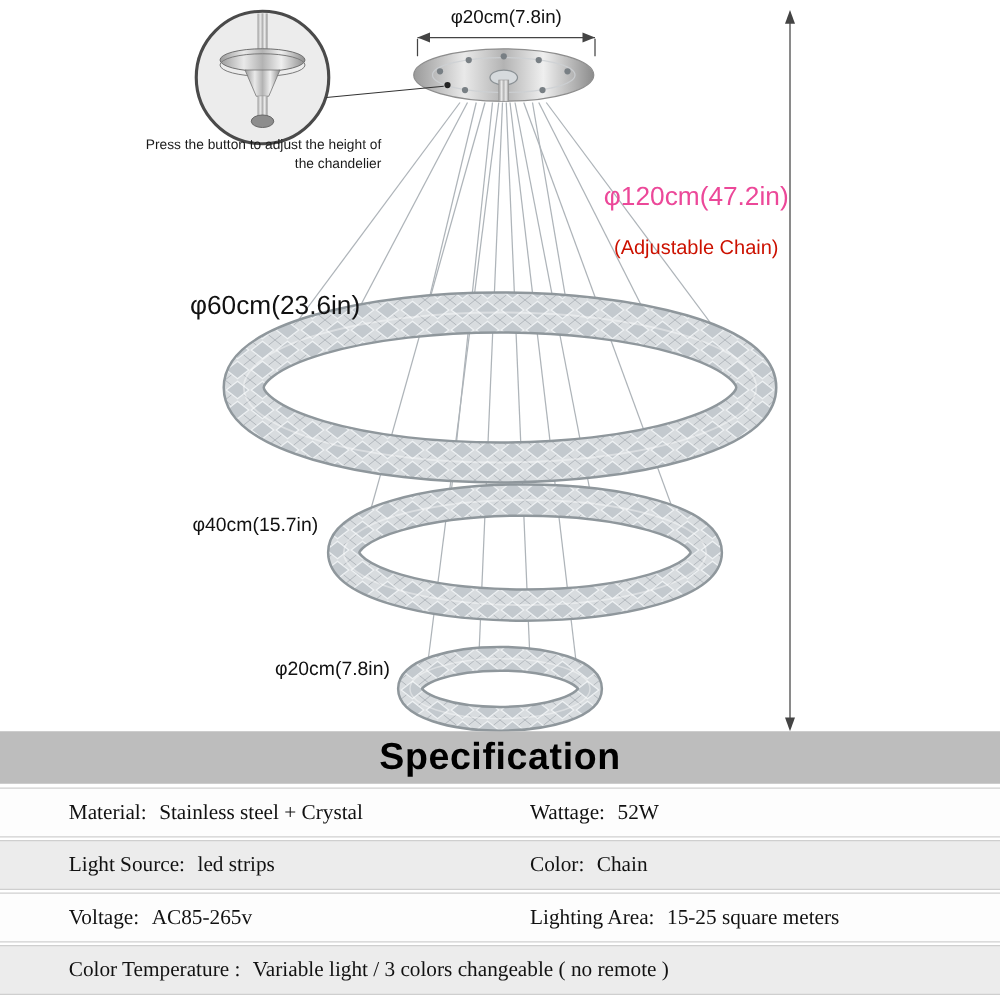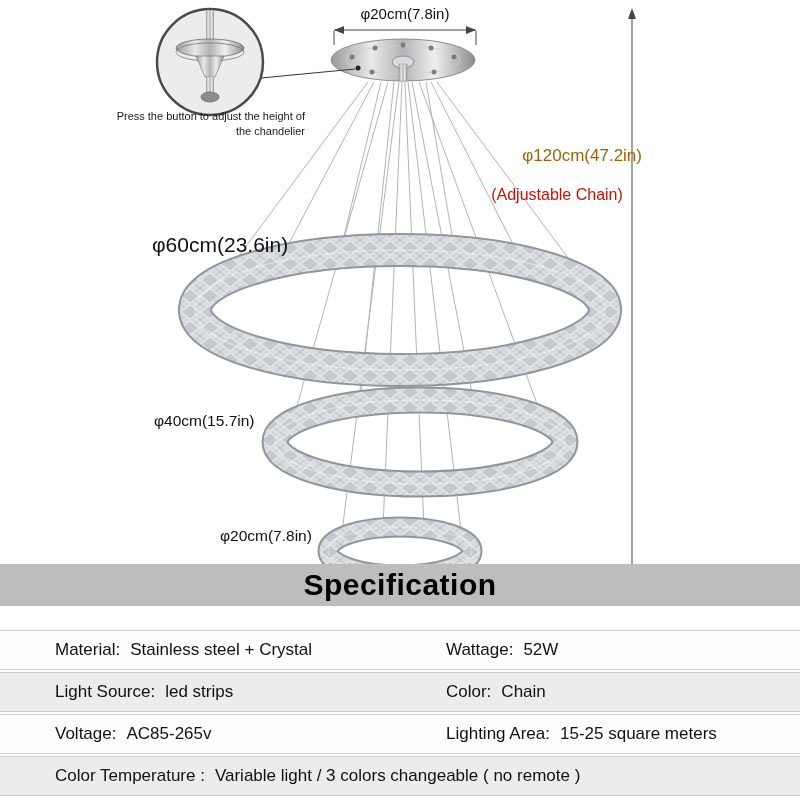--- a/index.html
+++ b/index.html
@@ -2,37 +2,37 @@
 <html><head>
 <meta charset="utf-8">
 <style>
   html,body{margin:0;padding:0;background:#fff;}
   body{width:800px;height:800px;font-family:"Liberation Sans",sans-serif;position:relative;overflow:hidden;}
   .stage{position:absolute;left:0;top:0;width:800px;height:656px;background:#fff;}
   svg.diagram{position:absolute;left:0;top:0;}
   .lbl{position:absolute;color:#111;white-space:nowrap;}
   .lbl-canopy{left:329px;top:5px;width:152px;text-align:center;font-size:15px;}
   .chain-box{position:absolute;left:472px;top:146px;width:170px;text-align:center;}
-  .chain-dim{font-size:17px;color:#a16207;text-align:right;}
+  .chain-dim{font-size:21px;color:#ec4899;}
   .chain-note{font-size:16px;color:#cc1100;margin-top:20px;}
   .lbl-ring-large{left:152px;top:233px;font-size:21px;}
   .lbl-ring-medium{left:138px;top:412px;font-size:15.5px;margin-left:16px;}
   .lbl-ring-small{left:220px;top:527px;font-size:15.5px;}
   .inset-caption{position:absolute;left:113px;top:109px;width:192px;text-align:right;
     font-size:11px;line-height:1.35;color:#1a1a1a;white-space:normal;}
-  .spec-band{position:absolute;left:0;top:564px;width:800px;height:42px;background:#bdbdbd;
+  .spec-band{position:absolute;left:0;top:585px;width:800px;height:42px;background:#bdbdbd;
     display:flex;align-items:center;justify-content:center;}
   .spec-title{font-size:30px;font-weight:bold;color:#000;letter-spacing:0.5px;}
   .spec-rows{position:absolute;left:0;top:630px;width:800px;}
   .spec-row{position:relative;width:800px;height:40px;box-sizing:border-box;
     border-top:1px solid #cfcfcf;border-bottom:1px solid #cfcfcf;background:#fdfdfd;margin-bottom:2px;}
   .spec-row.alt{background:#ececec;}
-  .cell{position:absolute;top:50%;transform:translateY(-50%);font-size:17px;color:#111;}
+  .cell{position:absolute;top:50%;transform:translateY(-50%);font-size:17px;color:#111;font-family:Liberation Serif, serif;}
   .cell-left{left:55px;}
-  .cell-right{left:446px;}
+  .cell-right{left:424px;}
   .spec-label{margin-right:10px;}
   .spec-value{}
 </style>
 </head>
 <body>
 
 <div class="stage">
 
   <svg class="diagram" width="800" height="588" viewBox="0 0 800 588">
     <defs>

